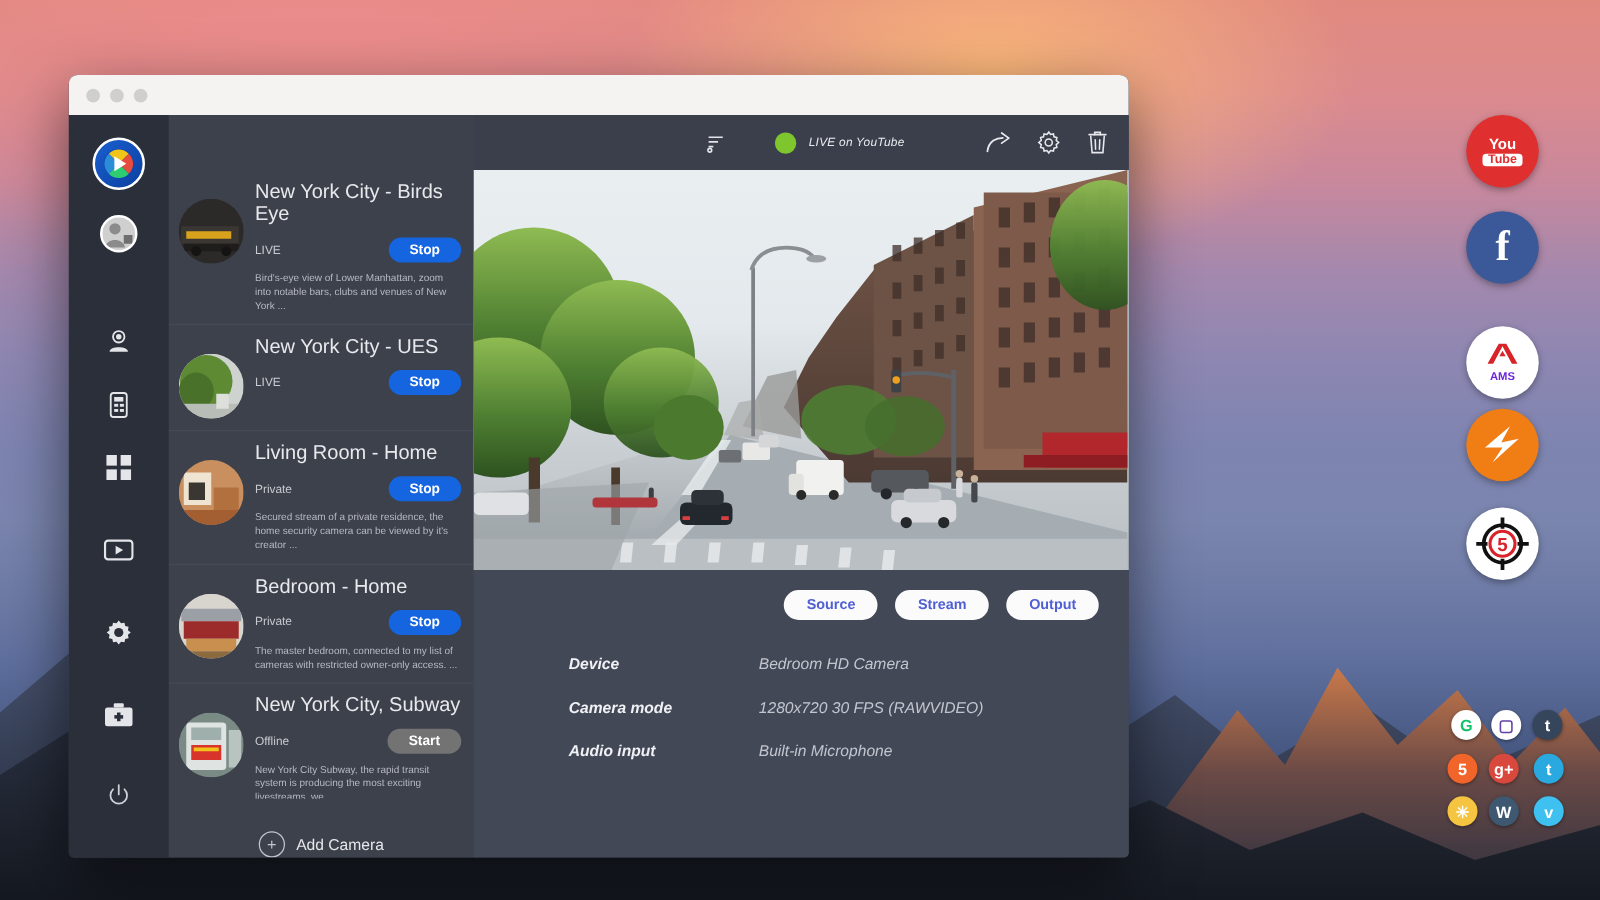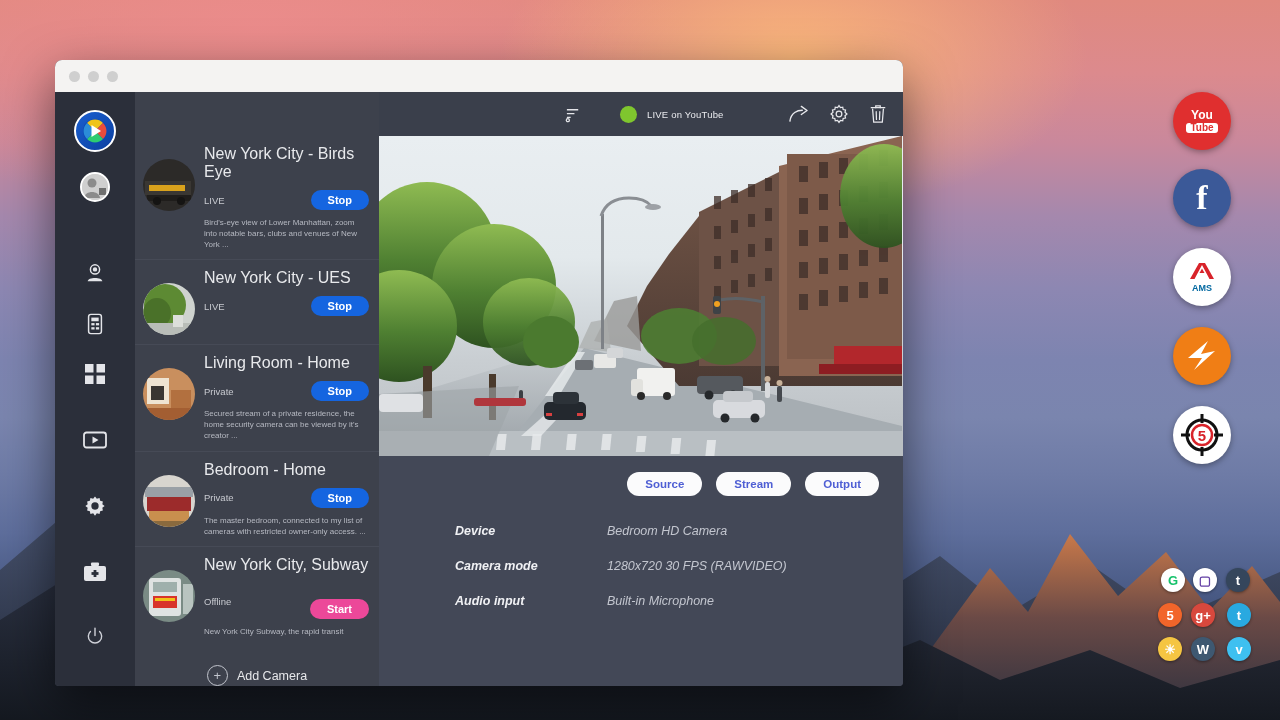--- a/index.html
+++ b/index.html
@@ -119,21 +119,21 @@
   }
   #add-camera span.lbl { font-size: 12.5px; color: #e6e7ea; }
 
   
   #maincol { flex: 1; display: flex; flex-direction: column; background: #434857; }
   #toolbar {
     height: 44px; display: flex; align-items: center;
     padding: 0 16px; gap: 10px; background: #3a3f4b;
   }
   .tb-icon { cursor: pointer; display: flex; align-items: center; }
-  #live-wrap { display: flex; align-items: center; gap: 10px; margin-left: 28px; }
+  #live-wrap { display: flex; align-items: center; gap: 10px; margin-left: 28px; font-style: italic; }
   .live-dot { width: 17px; height: 17px; border-radius: 50%; }
   #live-label { font-size: 9.5px; color: #e9eaee; letter-spacing: .2px; }
   #tb-right { margin-left: auto; display: flex; align-items: center; gap: 20px; }
 
   #video {
     height: 320px; margin: 0; position: relative; overflow: hidden;
     background: #b9c4cc;
   }
   #video .sky { position: absolute; inset: 0; background:
       linear-gradient(180deg,#e9eef1 0%,#e3e9ec 38%,#d4dade 55%,#c9ced2 70%,#b9bec2 100%); }
@@ -186,21 +186,21 @@
       <div style="font-size:12px;">You</div>
       <div style="background:#fff;color:#e02f2f;font-size:10px;border-radius:3px;padding:0 4px;margin-top:2px;">Tube</div>
     </div>
   </div>
   <div class="dock-icon" style="left:1173px;top:169px;width:58px;height:58px;background:#3b5998;font-size:34px;font-family:'Liberation Serif',serif;">f</div>
   <div class="dock-icon" style="left:1173px;top:327px;width:58px;height:58px;background:#f07e15;">
     <svg width="40" height="40" viewBox="0 0 40 40">
         <path d="M6 22 L26 5 L19 18 L33 15 L12 34 L20 22 Z" fill="#fff"></path>
       </svg>
   </div>
-  <div class="dock-icon" style="left:1173px;top:248px;width:58px;height:58px;background:#fff;color:#0369a1;">
+  <div class="dock-icon" style="left:1173px;top:261px;width:58px;height:58px;background:#fff;color:#6d28d9;">
     <div style="text-align:center;line-height:1;">
       <svg width="24" height="18" viewBox="0 0 24 18">
           <path d="M9 1 L0 17 L4.5 17 L12 3 L19.5 17 L24 17 L15 1 Z" fill="#d8232a"></path>
           <path d="M9.5 11 L12 6.5 L14.5 11 Z" fill="#d8232a"></path>
         </svg>
       <div style="font-size:9px;font-weight:bold;margin-top:1px;">AMS</div>
     </div>
   </div>
   <div class="dock-icon" style="left:1173px;top:406px;width:58px;height:58px;background:#fff;">
     <svg width="48" height="48" viewBox="0 0 48 48">
@@ -387,21 +387,21 @@
                   <rect x="6" y="8" width="32" height="38" rx="3" fill="#dfe3e2"></rect>
                   <rect x="10" y="12" width="24" height="10" fill="#9fb0ac"></rect>
                   <rect x="10" y="26" width="24" height="12" fill="#d8342b"></rect>
                   <rect x="12" y="28" width="20" height="3" fill="#f0c419"></rect>
                   <rect x="40" y="14" width="10" height="30" fill="#b9c4c0"></rect>
                 </svg></div>
               <div class="cam-info">
                 <div class="cam-title">New York City, Subway</div>
                 <div class="cam-statusline">
                   <span class="cam-state">Offline</span>
-                  <button class="cam-btn" style="background: #ec4899; margin-top: 16px;">Start</button>
+                  <button class="cam-btn" style="background: #737373;">Start</button>
                 </div>
                 <div class="cam-desc">New York City Subway, the rapid transit system is producing the most exciting livestreams, we ...</div>
               </div>
             </div>
           </div>
         <div id="add-camera">
           <span class="add-circle">+</span>
           <span class="lbl">Add Camera</span>
         </div>
       </div>

